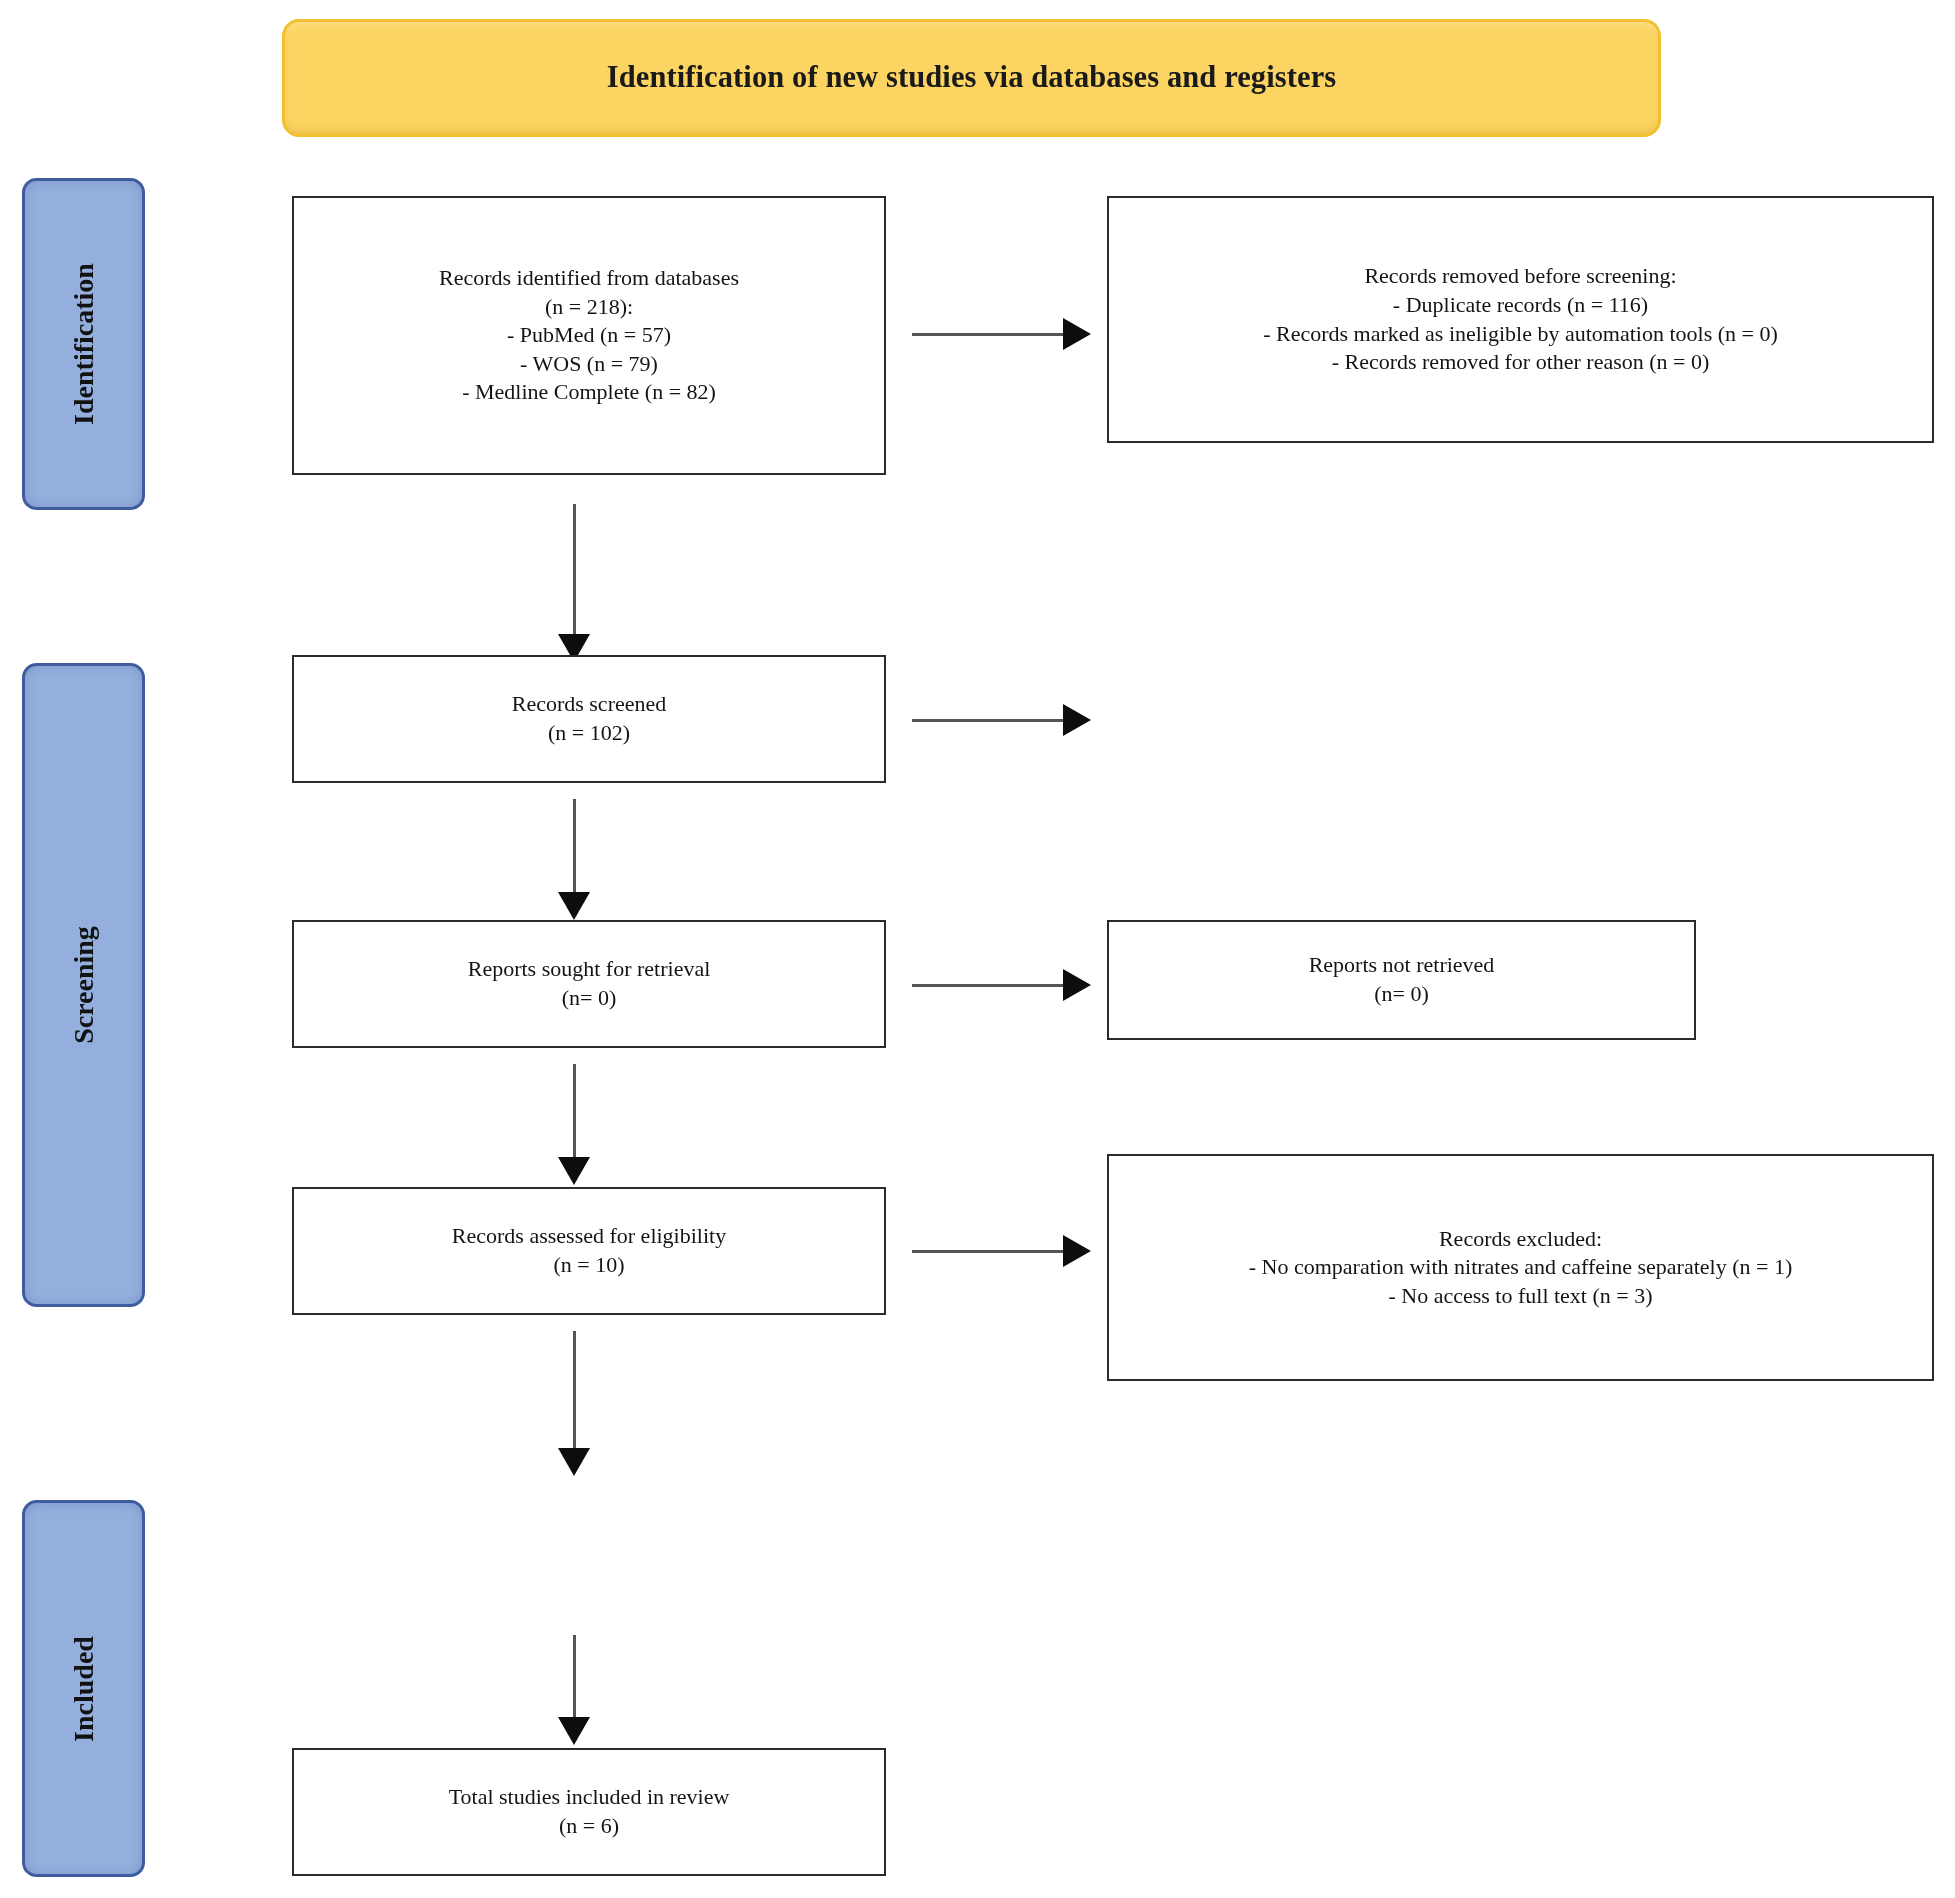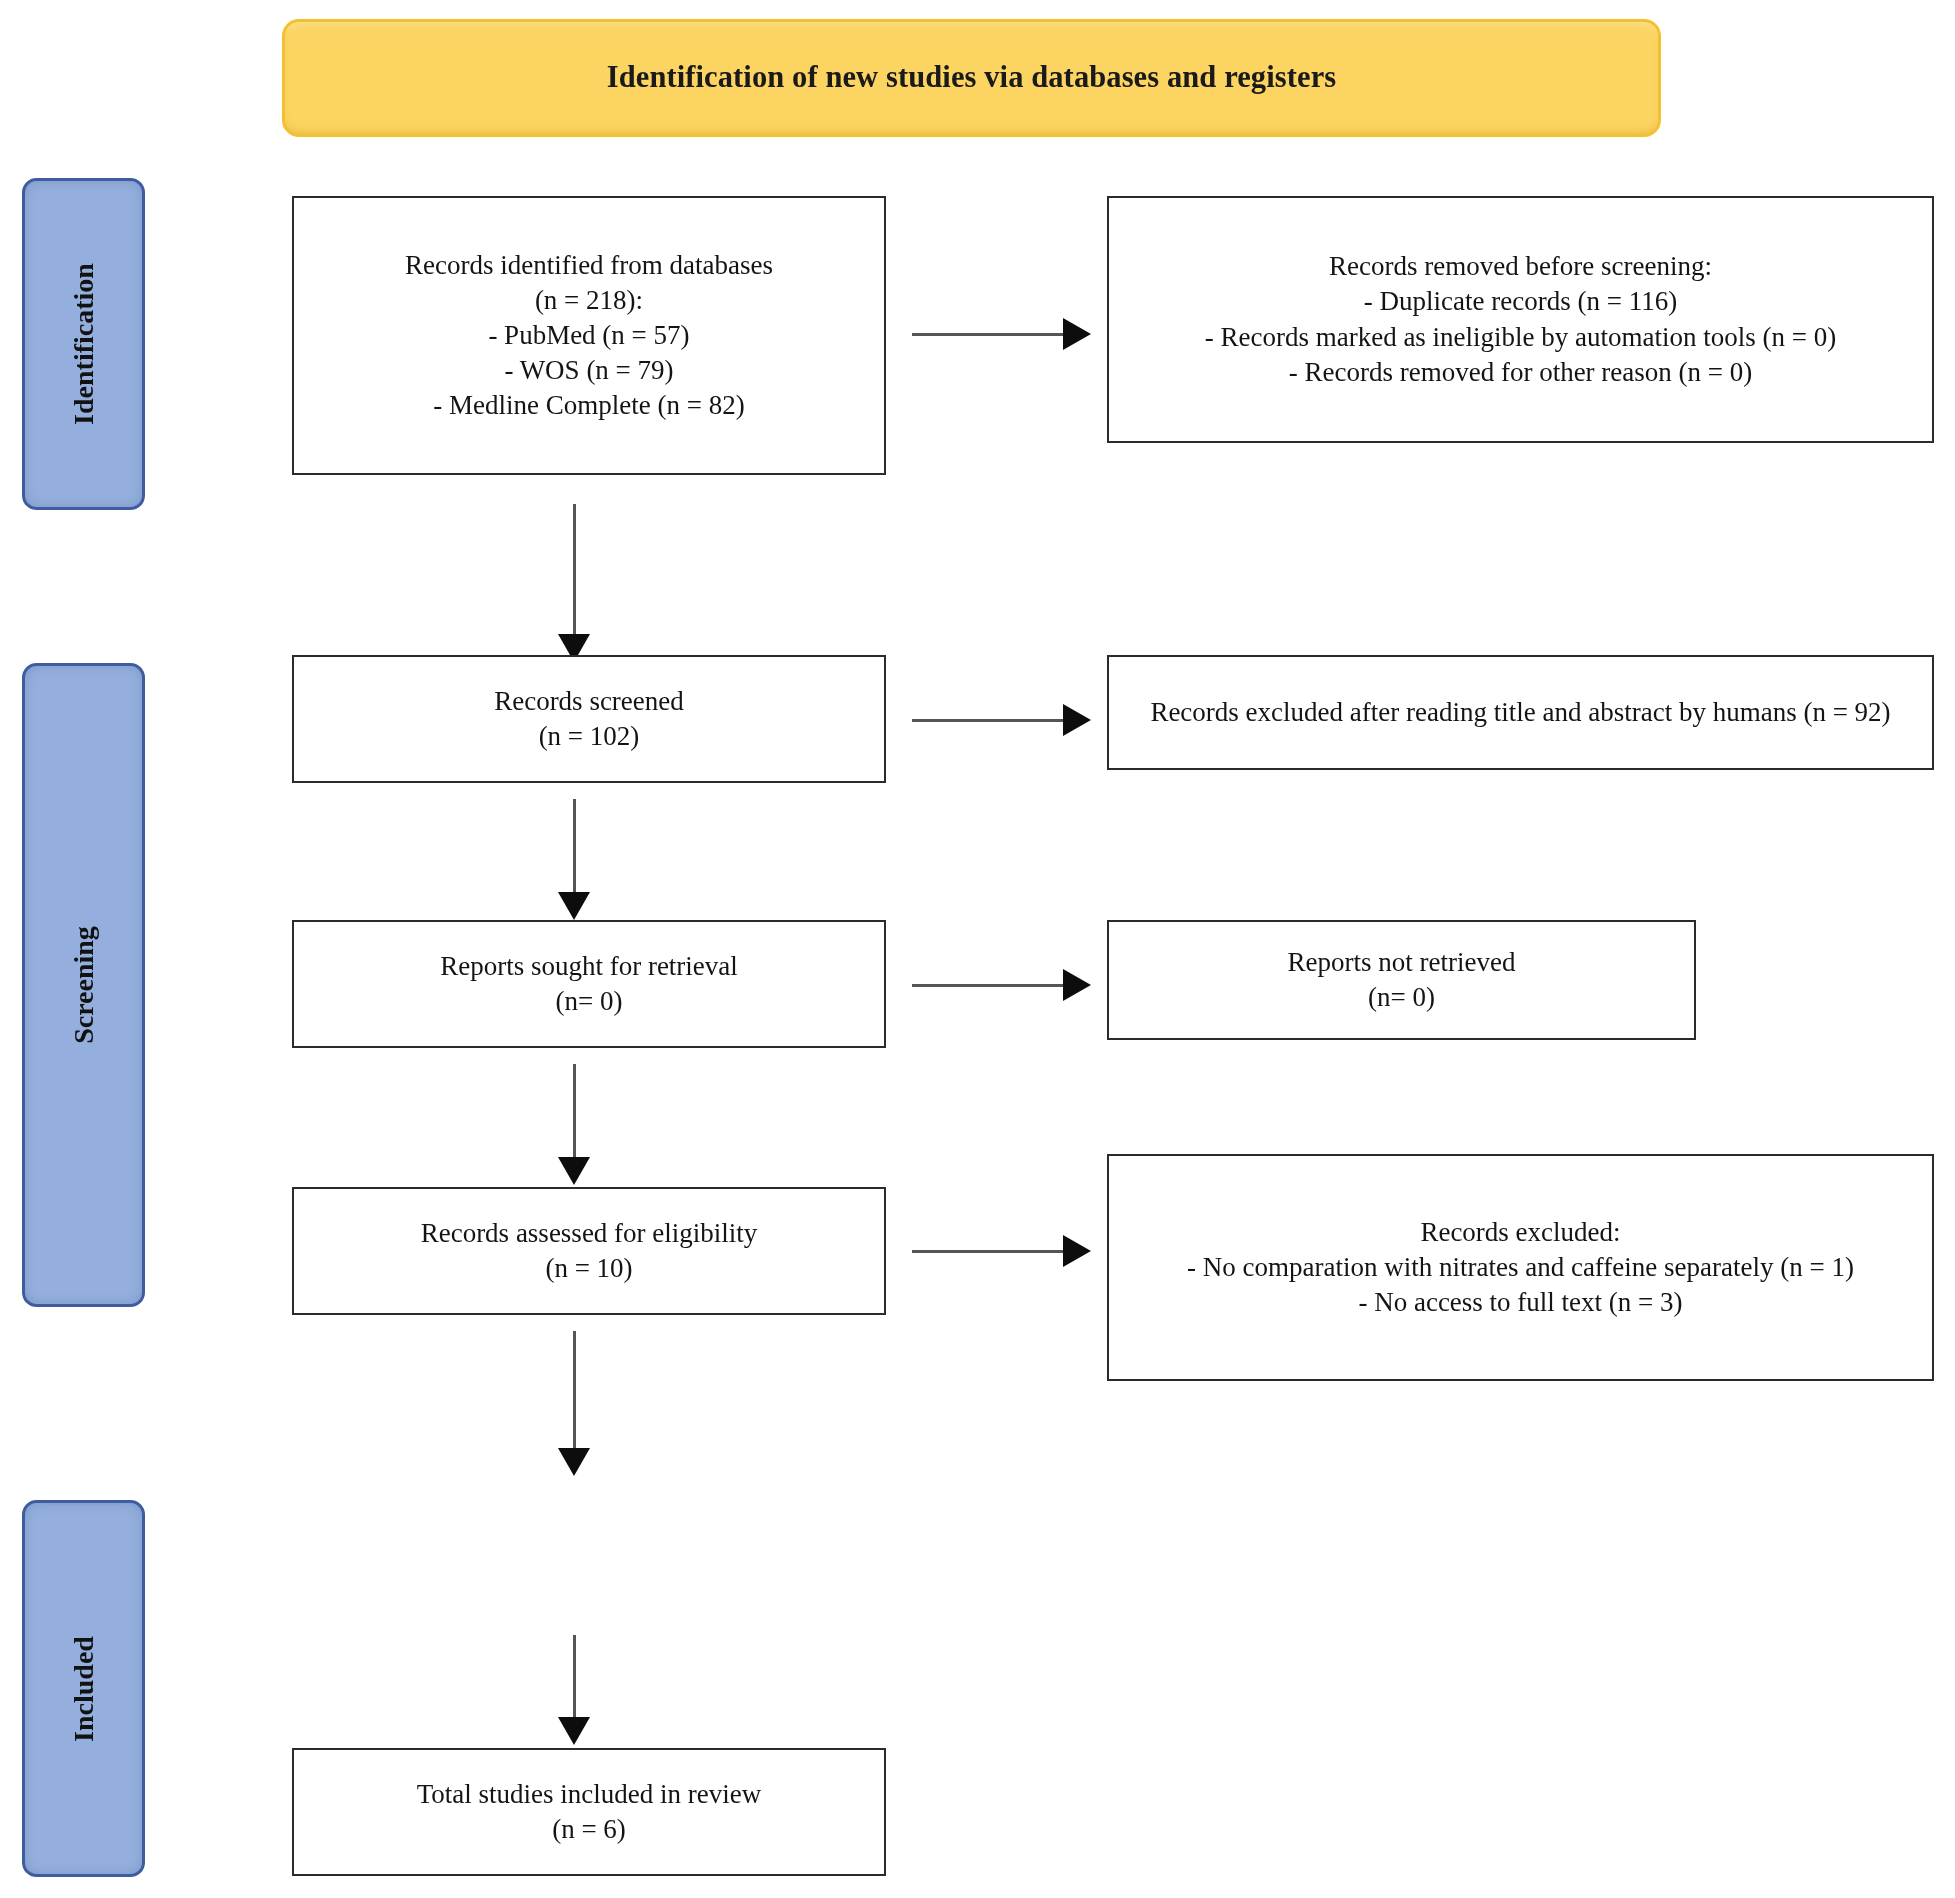--- a/index.html
+++ b/index.html
@@ -64,21 +64,21 @@
     position: absolute;
     box-sizing: border-box;
     background: #ffffff;
     border: 2.7px solid #2b2b2b;
     display: flex;
     align-items: center;
     justify-content: center;
     padding: 6.6px 12px;
   }
   .box-text {
-    font-size: 27px;
+    font-size: 22px;
     line-height: 1.30;
     color: #141414;
     text-align: center;
     white-space: pre-line;
   }
 
   
   .arrow-v, .arrow-h {
     position: absolute;
   }
@@ -165,23 +165,20 @@
   <div class="arrow-v" style="left:558px; top:504px; width:33px; height:158px;">
     <div class="shaft" style="height:131px;"></div>
     <div class="head"></div>
   </div>
 
   <div class="box" style="left:292px; top:655px; width:594px; height:128px;">
     <span class="box-text">Records screened
 (n = 102)</span>
   </div>
 
-  <div class="box" style="left:1107px; top:655px; width:827px; height:115px;">
-    <span class="box-text">Records excluded after reading title and abstract by humans (n = 92)</span>
-  </div>
 
   <div class="arrow-h" style="left:912px; top:704px; width:179px; height:33px;">
     <div class="shaft" style="width:154px;"></div>
     <div class="head"></div>
   </div>
 
   <div class="arrow-v" style="left:558px; top:799px; width:33px; height:121px;">
     <div class="shaft" style="height:94px;"></div>
     <div class="head"></div>
   </div>

